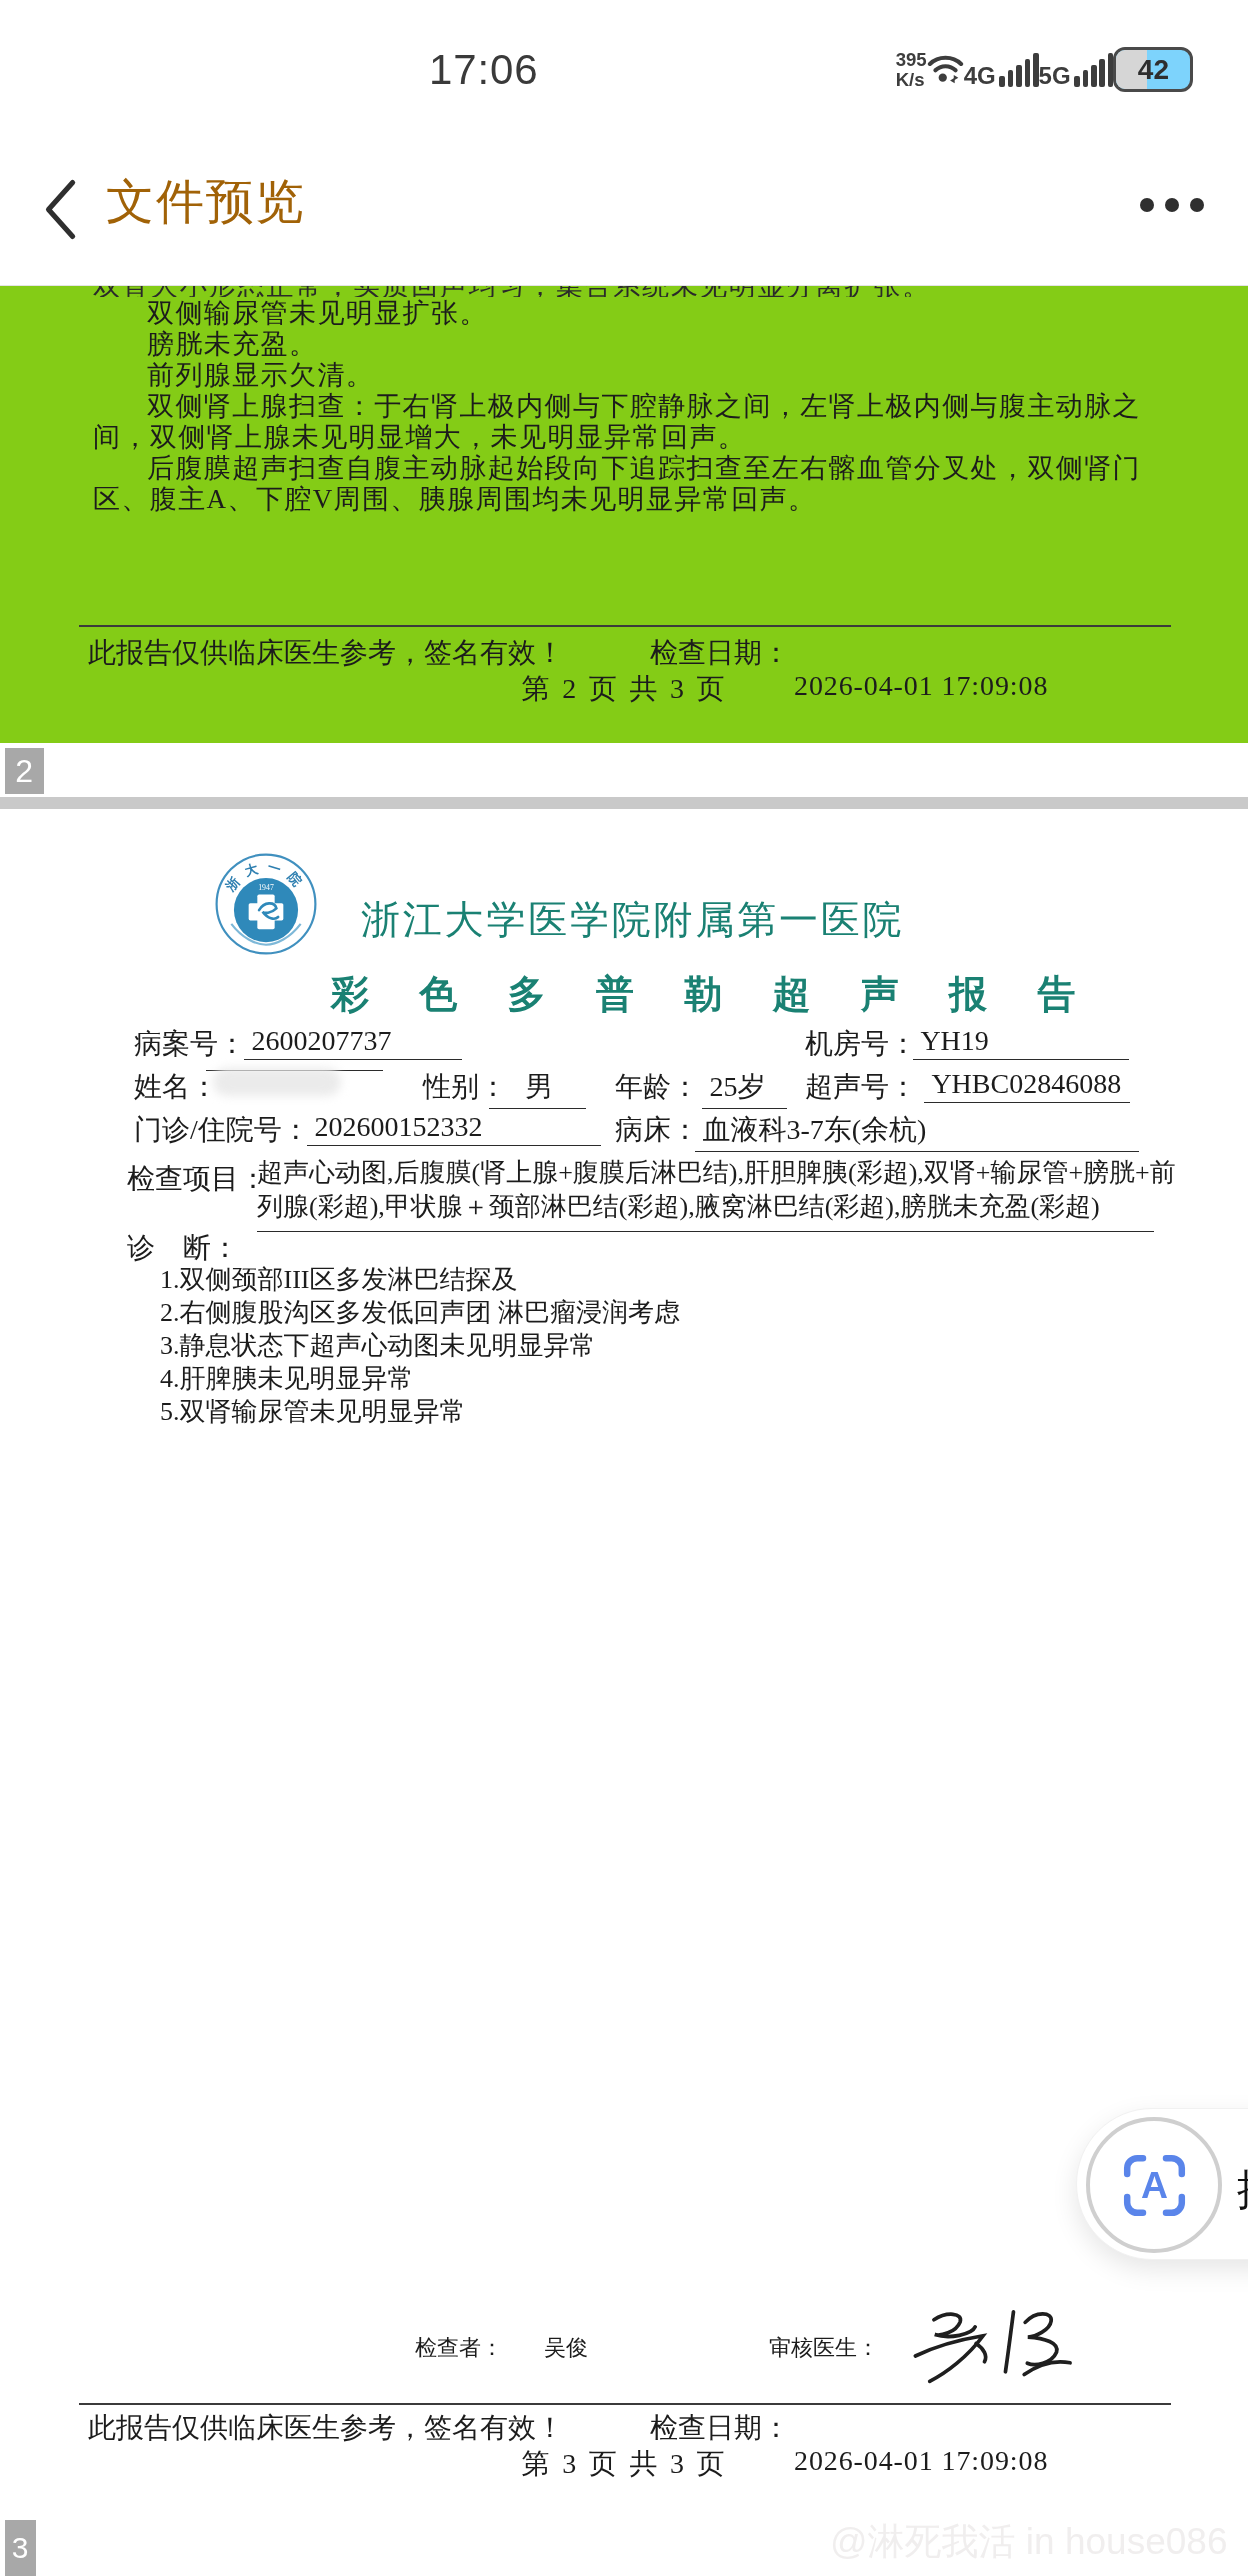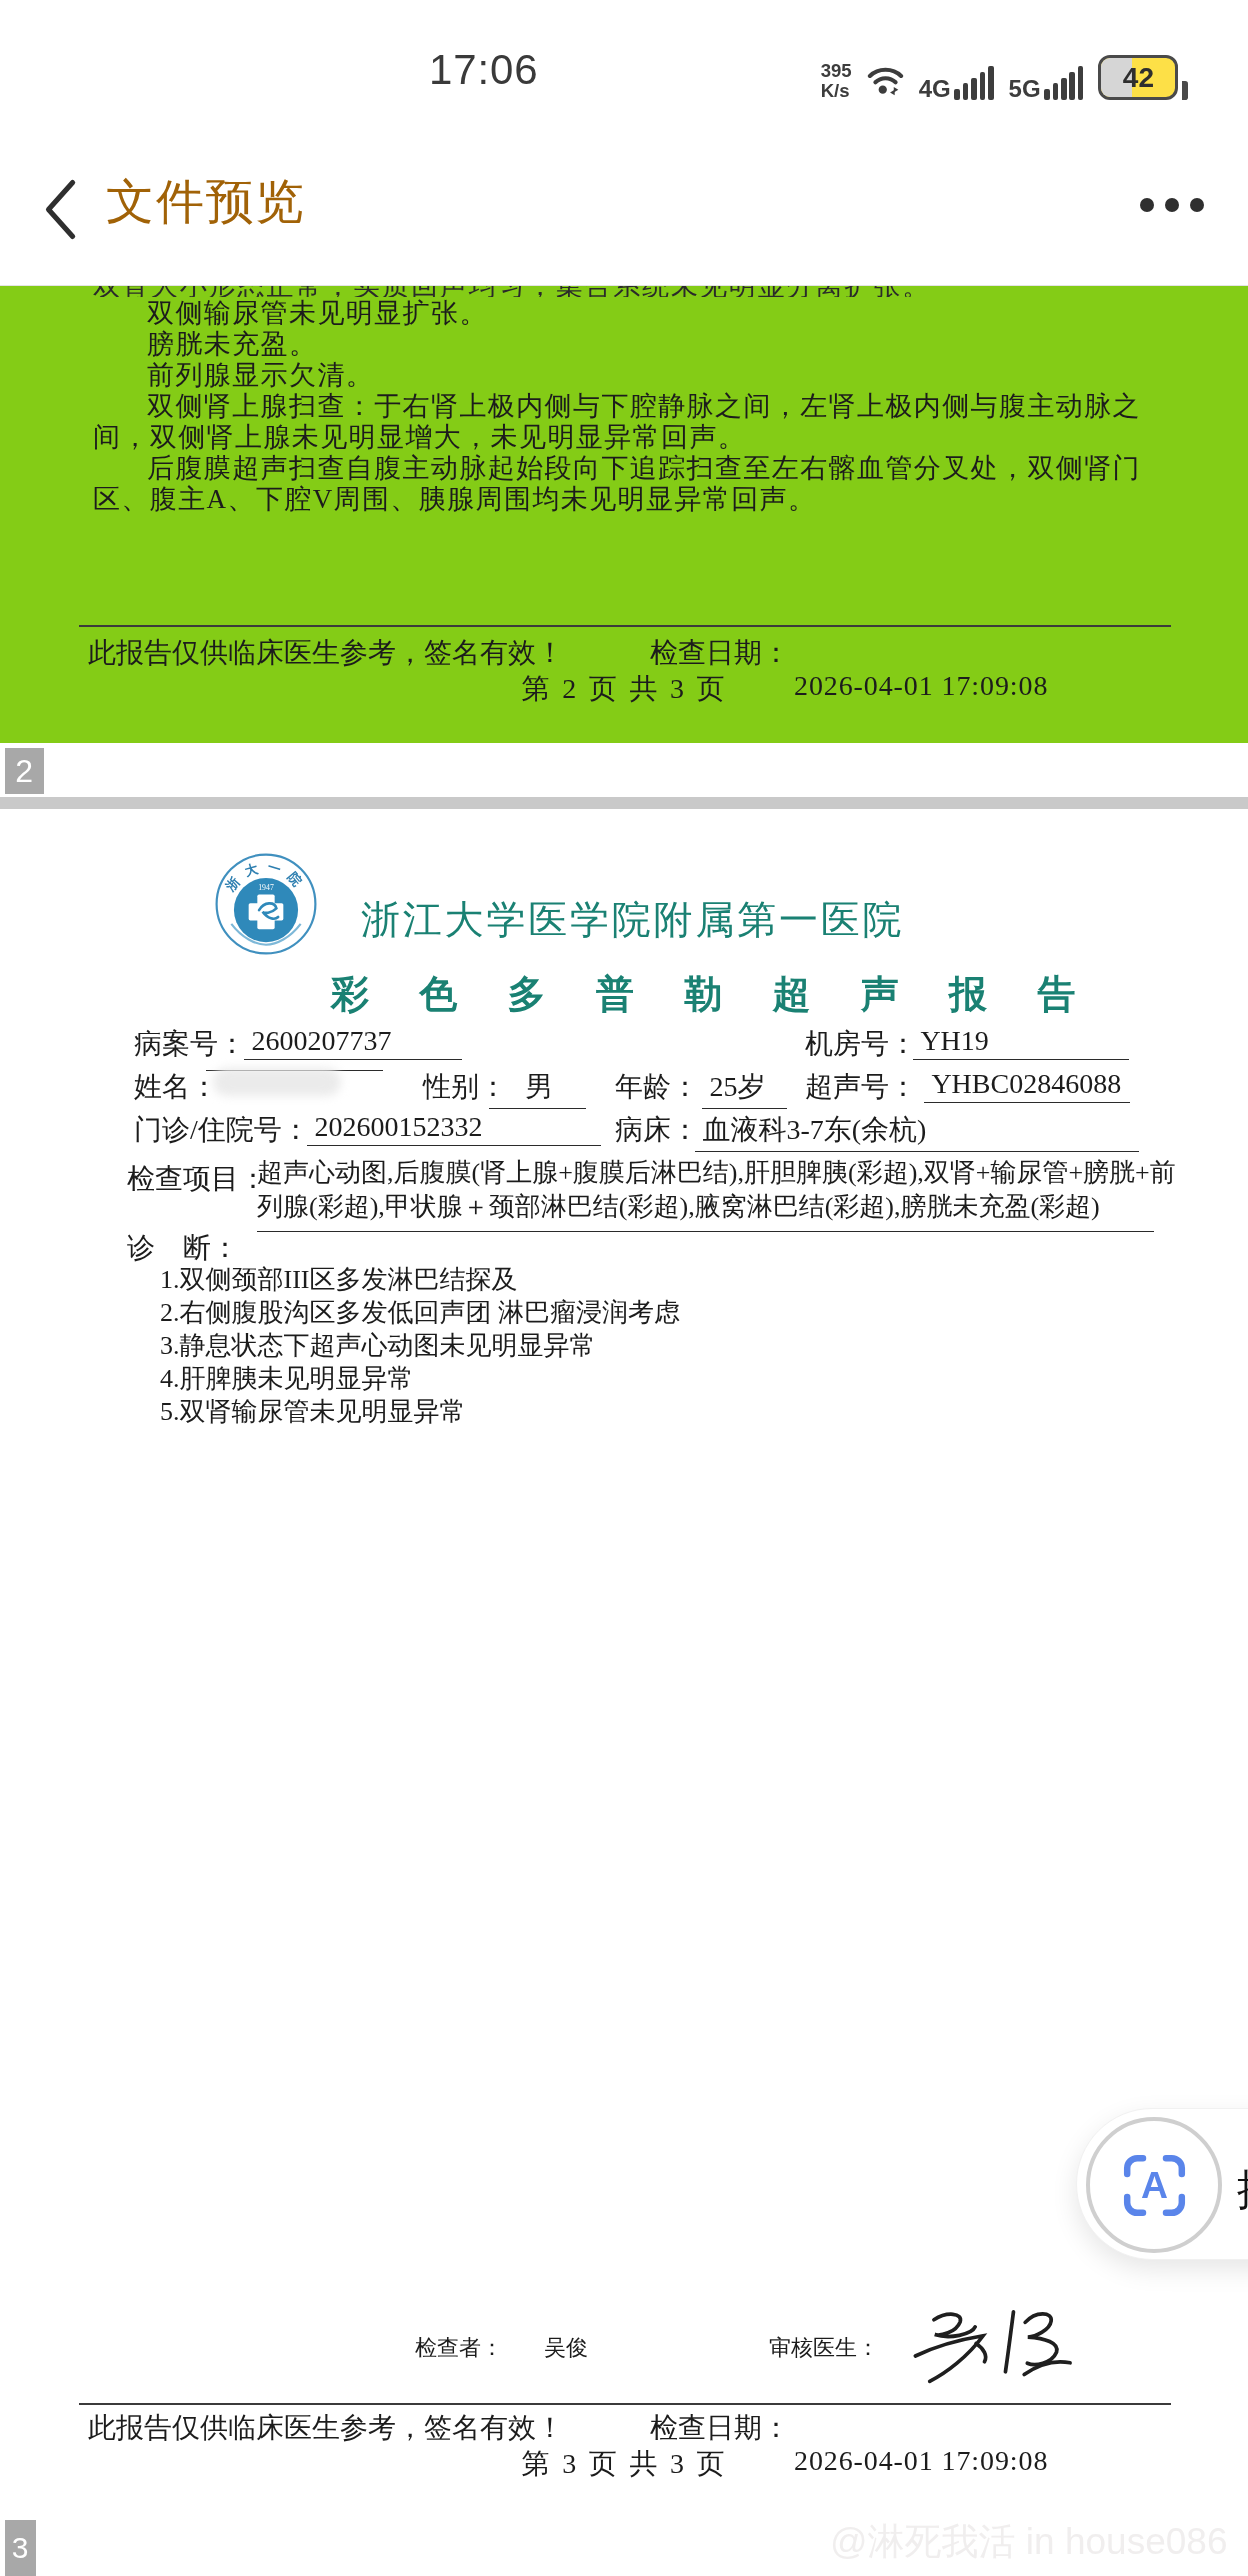--- a/index.html
+++ b/index.html
@@ -2,27 +2,27 @@
 <html style="font-size:15px"><head>
 <meta charset="utf-8">
 <style>
   * { margin:0; padding:0; box-sizing:border-box; }
   body { background:#dcdcdc; font-family:"Liberation Sans", sans-serif; }
   .screen { position:relative; width:1249px; height:2576px; background:#fff; overflow:hidden; margin:0 auto;padding-left:14px; }
 
   
   .status-bar { position:absolute; top:39px; left:0; right:0; height:61px; }
   .time { position:absolute; left:429px; top:7.4px; font-size:42px; color:#3a3a3a; letter-spacing:0.9px; }
-  .sb-right { position:absolute; right:61px; top:0; height:61px; display:flex; align-items:flex-end; gap:15px; color:#3d3d3d;margin-left:24px; }
+  .sb-right { position:absolute; right:61px; top:0; height:61px; display:flex; align-items:center; color:#3d3d3d;margin-left:24px; }
   .speed { font-size:18.6px; line-height:19.5px; font-weight:bold; text-align:left; }
   .net-group { display:flex; align-items:flex-end; gap:3.7px; }
   .net-label { font-size:24px; font-weight:bold; line-height:22px; }
   .bars { display:flex; align-items:flex-end; gap:2.8px; height:35px; }
   .bars i { display:block; width:5.6px; background:#3d3d3d; border-radius:1.9px; }
-  .battery { position:relative; width:80px; height:45px; border:3.7px solid #4a4a4a; border-radius:12px; background:#fde047; overflow:hidden; display:flex; align-items:center; justify-content:center; }
+  .battery { position:relative; width:80px; height:45px; border:3.7px solid #4a4a4a; border-radius:12px; background:#7dd3fc; overflow:hidden; display:flex; align-items:center; justify-content:center; }
   .battery .fill { position:absolute; left:0; top:0; bottom:0; width:42%; background:#d6d6d6; }
   .battery .pct { position:relative; font-size:28px; font-weight:bold; color:#2e2e2e; }
   .bat-nub { width:5.6px; height:18.6px; background:#4a4a4a; border-radius:0 2.8px 2.8px 0; margin-left:-11px; }
 
   
   .app-bar { position:absolute; top:153px; left:0; right:0; height:113px; }
   .back-btn { position:absolute; left:39px; top:24px; width:45px; height:65px; }
   .app-title { position:absolute; left:106px; top:16.7px; font-size:48px; font-weight:500; color:#a16207; letter-spacing:1.9px; }
   .menu-btn { position:absolute; right:45px; top:45px; display:flex; gap:11px; }
   .menu-btn i { width:14px; height:14px; border-radius:50%; background:#2f2f2f; display:block; }

